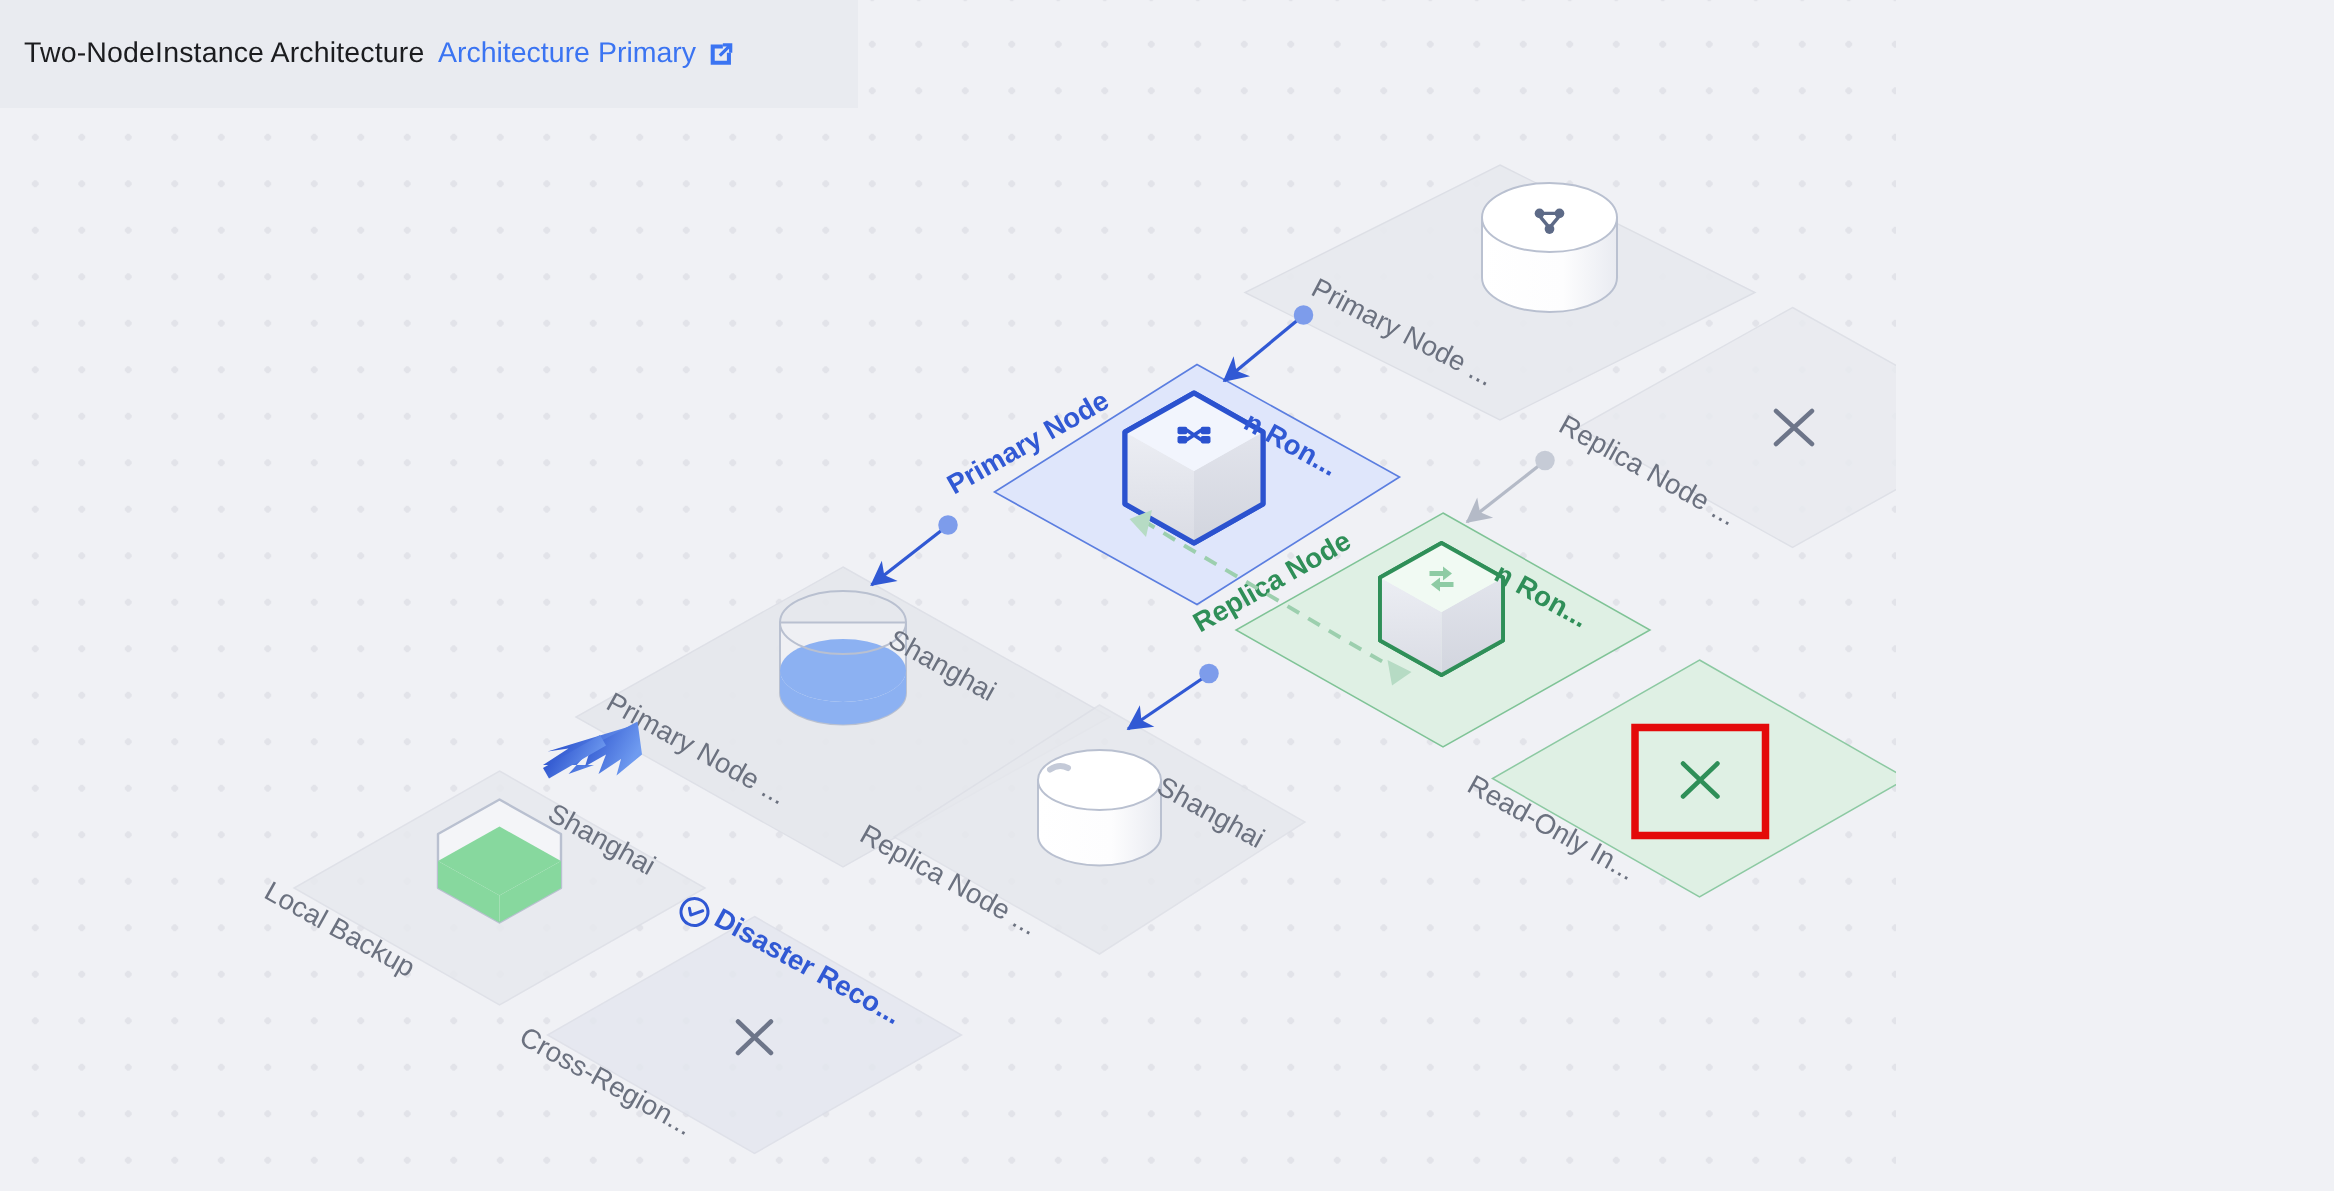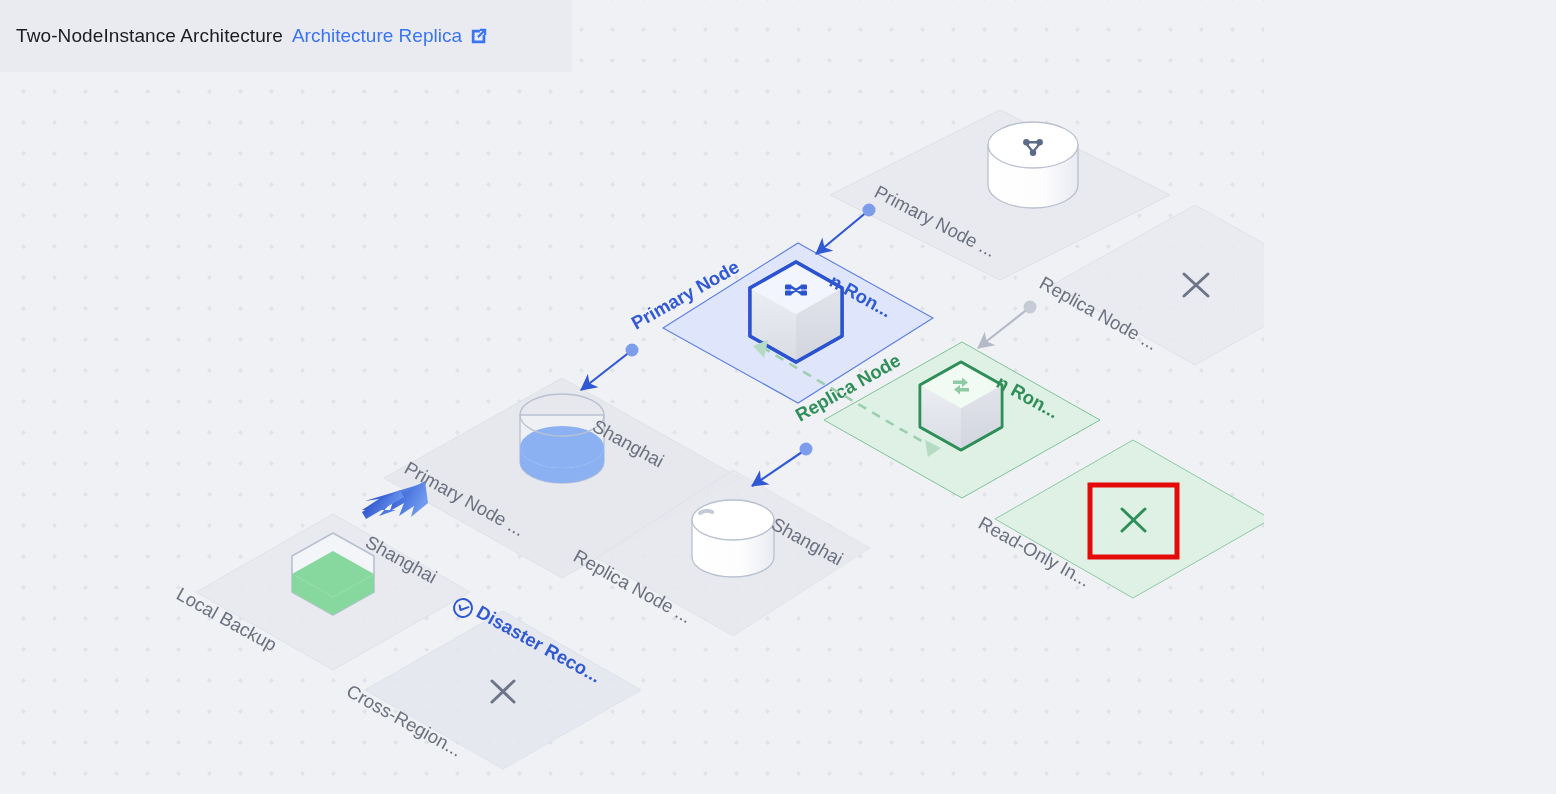--- a/index.html
+++ b/index.html
@@ -70,21 +70,21 @@
   .lbl.green { fill: #2f8f58; font-weight: 600; }
   .lbl.plain { fill: #6b717f; }
 </style>
 </head>
 <body>
 
 <div id="stage">
 
   <div id="header">
     <span class="title">Two-NodeInstance Architecture</span>
-    <span class="doclink">Architecture Replica</span>
+    <span class="doclink">Architecture Primary</span>
     <span class="extlink-ico">
       <svg width="18" height="18" viewBox="0 0 20 20">
         <path d="M2 3 H11 V6 H5 V15 H14 V9 H17 V18 H2 Z" fill="#3b74f2"></path>
         <path d="M11 2 H18 V9 H15.6 V6.1 L9.6 12.1 L7.9 10.4 L13.9 4.4 H11 Z" fill="#3b74f2"></path>
       </svg>
     </span>
   </div>
 
   <svg id="canvas" viewBox="0 0 1556 794">
     <defs>

